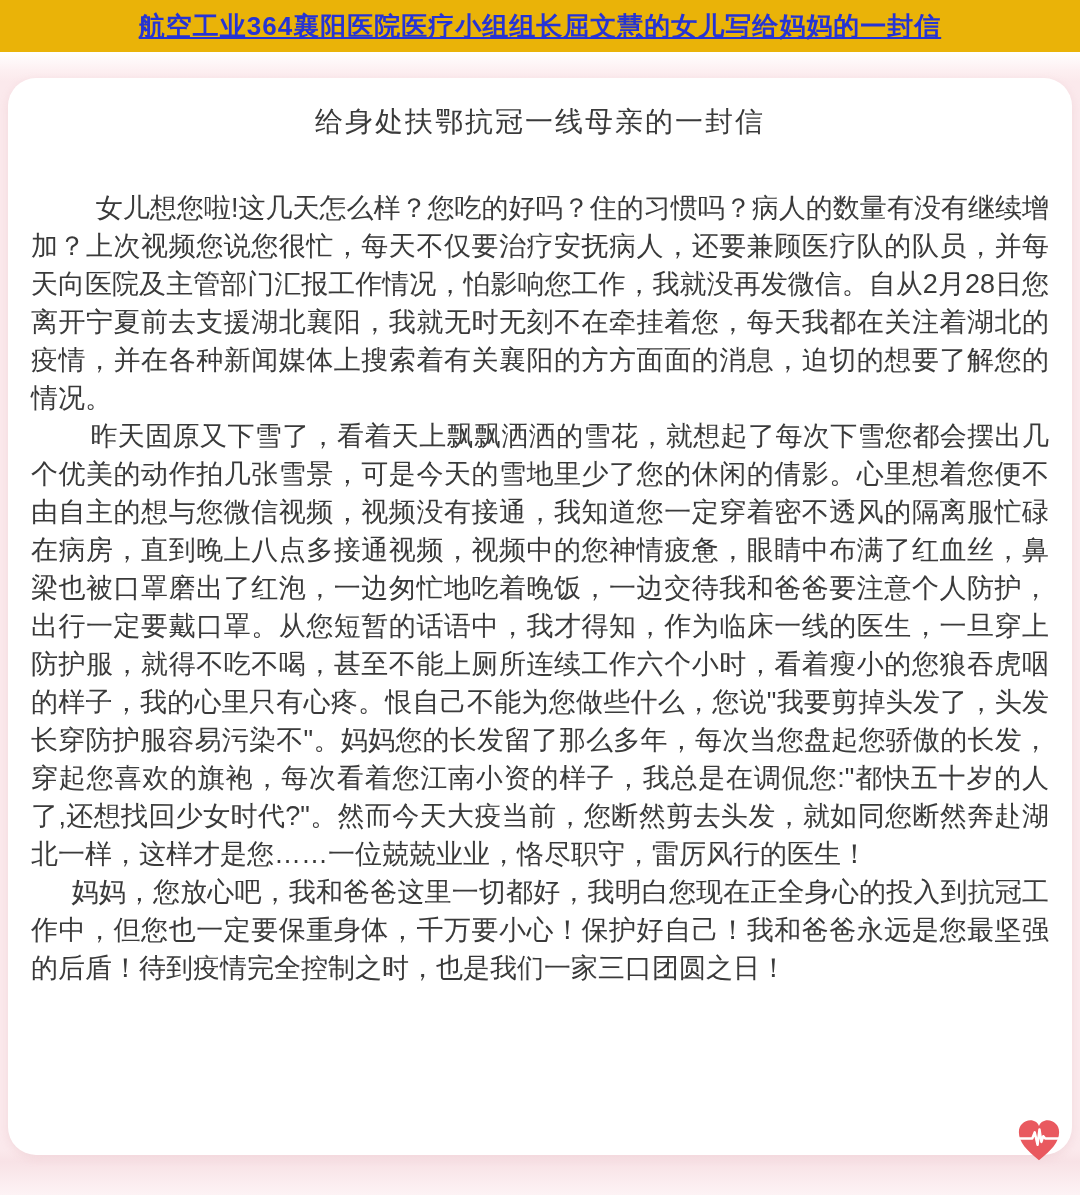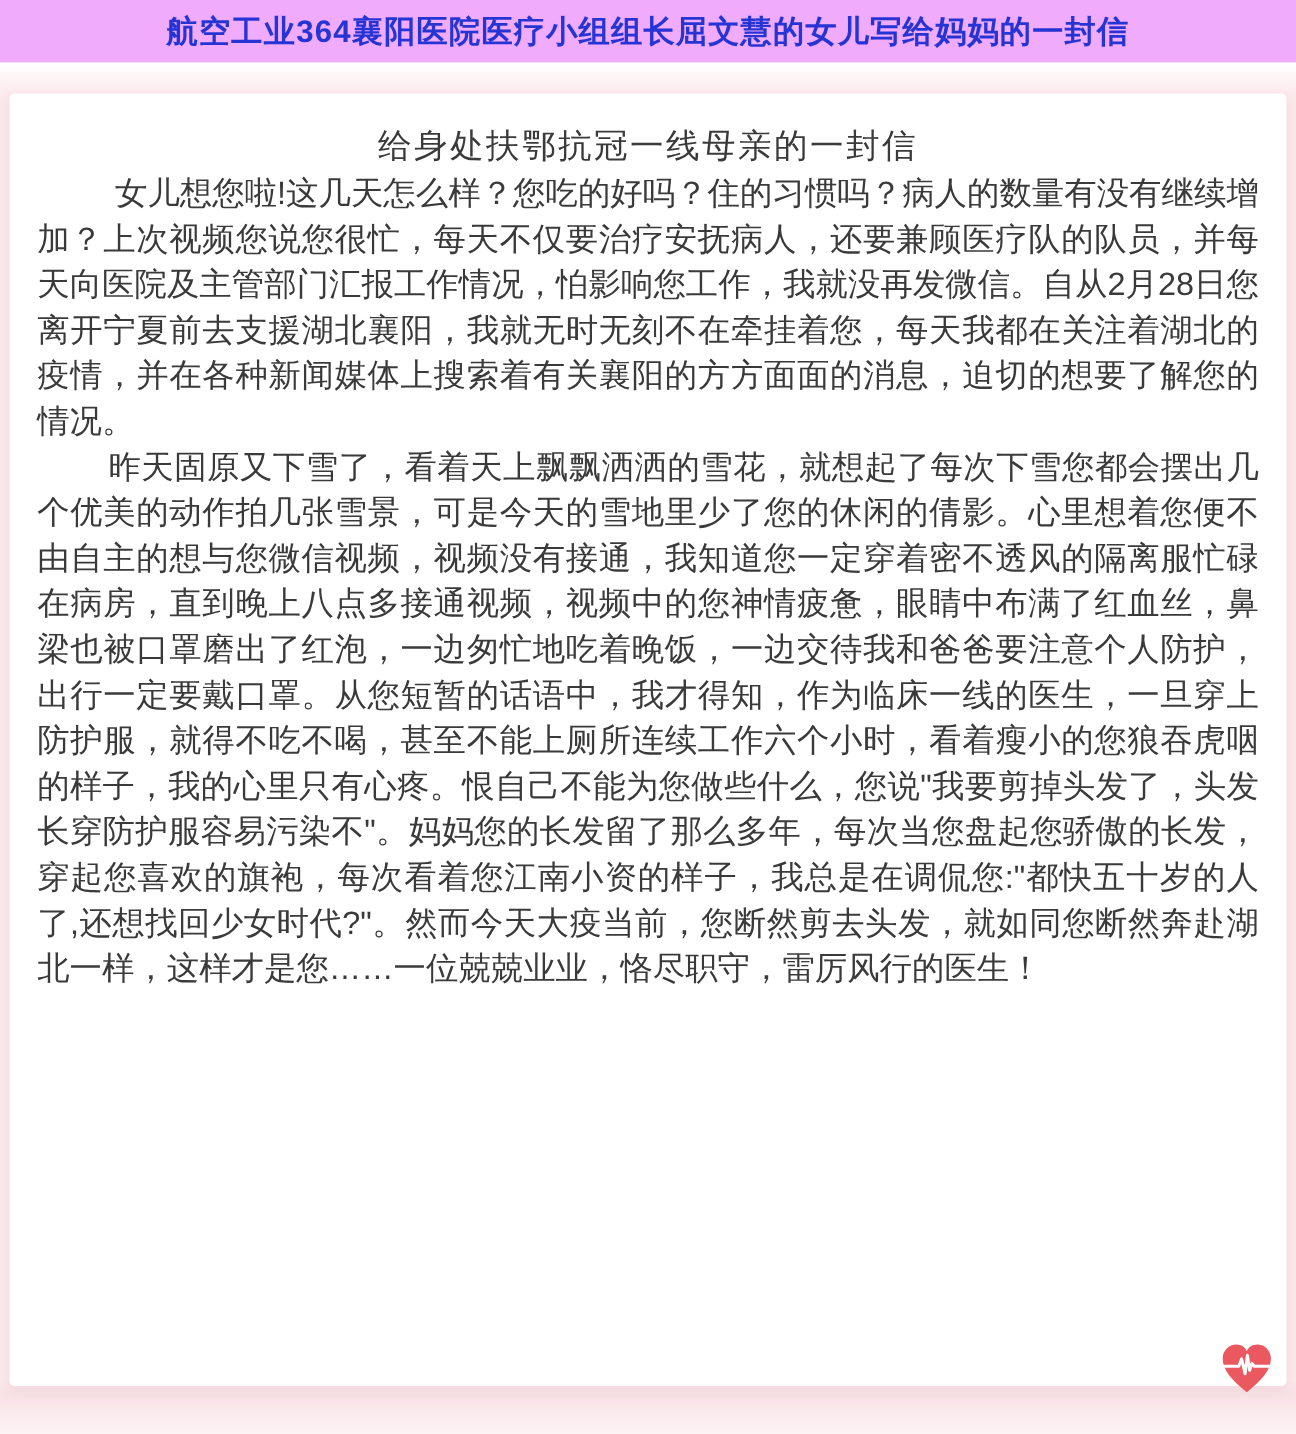--- a/index.html
+++ b/index.html
@@ -18,30 +18,31 @@
   }
   .page-title {
     height: 52px;
     display: flex;
     align-items: center;
     justify-content: center;
     font-size: 26px;
     font-weight: bold;
     color: #2634d4;
     letter-spacing: 1px;
-    background: #f0abfc;
+    background: #eab308;
+    text-decoration: underline;
   }
   .card {
     position: absolute;
     left: 8px;
     top: 78px;
     width: 1064px;
     height: 1077px;
     background: #ffffff;
-    border-radius: 4px;
+    border-radius: 28px;
     box-shadow: 0 3px 10px rgba(215,160,168,0.22);
     padding: 24px 23px 0 23px;
   }
   .letter-title {
     text-align: center;
     font-size: 28px;
     line-height: 40px;
     color: #3a3a3a;
     letter-spacing: 2px;
   }
@@ -52,21 +53,21 @@
     color: #3a3a3a;
   }
   .para {
     margin: 0;
     font-size: 27px;
     line-height: 38px;
     color: #3a3a3a;
     text-align: justify;
     word-break: break-all;
   }
-  .para.p1 { text-indent: 2.4em; }
+  .para.p1 { text-indent: 2.4em; margin-top: 47px; }
   .para.p2 { text-indent: 2.2em; }
   .para.p3 { text-indent: 1.5em; }
   .signature {
     font-size: 27px;
     line-height: 38px;
     color: #3a3a3a;
     text-align: center;
     padding-left: 230px;
   }
   .heart {
@@ -86,20 +87,21 @@
 
 <div class="card">
 
   <div class="letter-title">给身处扶鄂抗冠一线母亲的一封信</div>
 
 
   <p class="para p1">女儿想您啦!这几天怎么样？您吃的好吗？住的习惯吗？病人的数量有没有继续增加？上次视频您说您很忙，每天不仅要治疗安抚病人，还要兼顾医疗队的队员，并每天向医院及主管部门汇报工作情况，怕影响您工作，我就没再发微信。自从2月28日您离开宁夏前去支援湖北襄阳，我就无时无刻不在牵挂着您，每天我都在关注着湖北的疫情，并在各种新闻媒体上搜索着有关襄阳的方方面面的消息，迫切的想要了解您的情况。</p>
 
   <p class="para p2">昨天固原又下雪了，看着天上飘飘洒洒的雪花，就想起了每次下雪您都会摆出几个优美的动作拍几张雪景，可是今天的雪地里少了您的休闲的倩影。心里想着您便不由自主的想与您微信视频，视频没有接通，我知道您一定穿着密不透风的隔离服忙碌在病房，直到晚上八点多接通视频，视频中的您神情疲惫，眼睛中布满了红血丝，鼻梁也被口罩磨出了红泡，一边匆忙地吃着晚饭，一边交待我和爸爸要注意个人防护，出行一定要戴口罩。从您短暂的话语中，我才得知，作为临床一线的医生，一旦穿上防护服，就得不吃不喝，甚至不能上厕所连续工作六个小时，看着瘦小的您狼吞虎咽的样子，我的心里只有心疼。恨自己不能为您做些什么，您说"我要剪掉头发了，头发长穿防护服容易污染不"。妈妈您的长发留了那么多年，每次当您盘起您骄傲的长发，穿起您喜欢的旗袍，每次看着您江南小资的样子，我总是在调侃您:"都快五十岁的人了,还想找回少女时代?"。然而今天大疫当前，您断然剪去头发，就如同您断然奔赴湖北一样，这样才是您……一位兢兢业业，恪尽职守，雷厉风行的医生！</p>
 
+  <p class="para p3">妈妈，您放心吧，我和爸爸这里一切都好，我明白您现在正全身心的投入到抗冠工作中，但您也一定要保重身体，千万要小心！保护好自己！我和爸爸永远是您最坚强的后盾！待到疫情完全控制之时，也是我们一家三口团圆之日！</p>
 
 
   <span class="heart">
     <svg width="46" height="48" viewBox="0 0 48 50" xmlns="http://www.w3.org/2000/svg">
       <path d="M24 46 C11 35.5 3 27 3 16.8 C3 9.8 8.4 4.5 15 4.5
                C19.2 4.5 22.6 6.9 24 10.3 C25.4 6.9 28.8 4.5 33 4.5
                C39.6 4.5 45 9.8 45 16.8 C45 27 37 35.5 24 46 Z" fill="#e9595f"></path>
       <polyline points="4,23.5 14,23.5 17,23.5 19.5,17 22.5,30 24.5,14 26.5,27 28.5,21 30.5,23.5 44,23.5" fill="none" stroke="#ffffff" stroke-width="2.6" stroke-linecap="round" stroke-linejoin="round"></polyline>
     </svg>
   </span>

